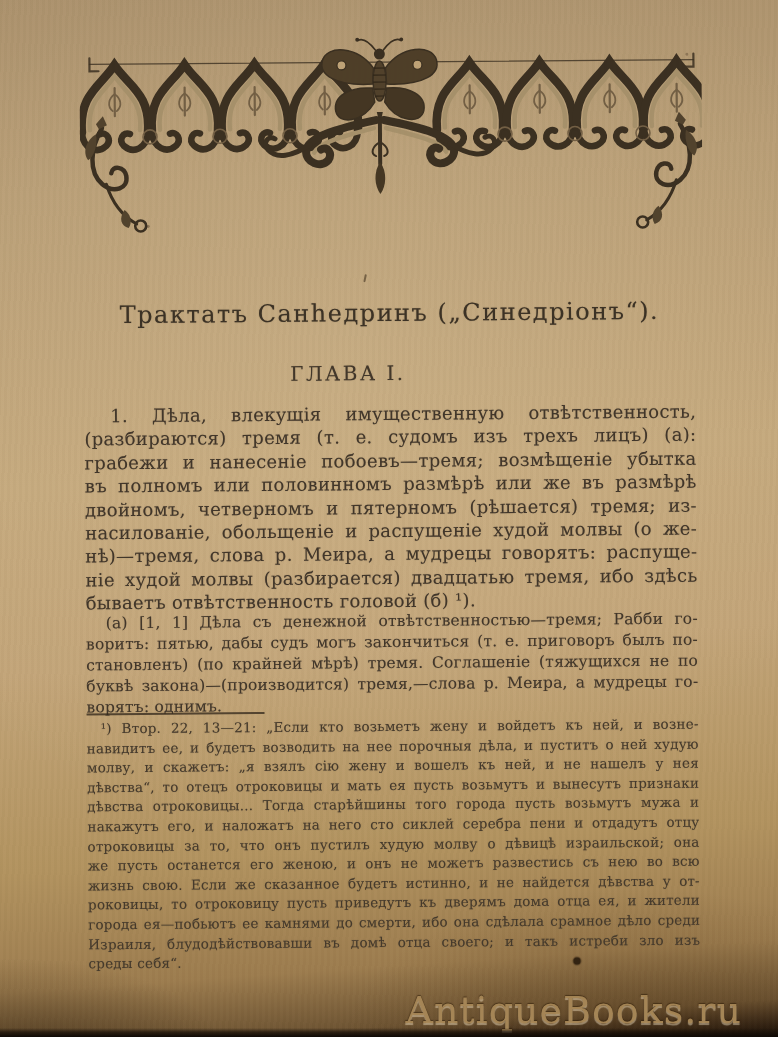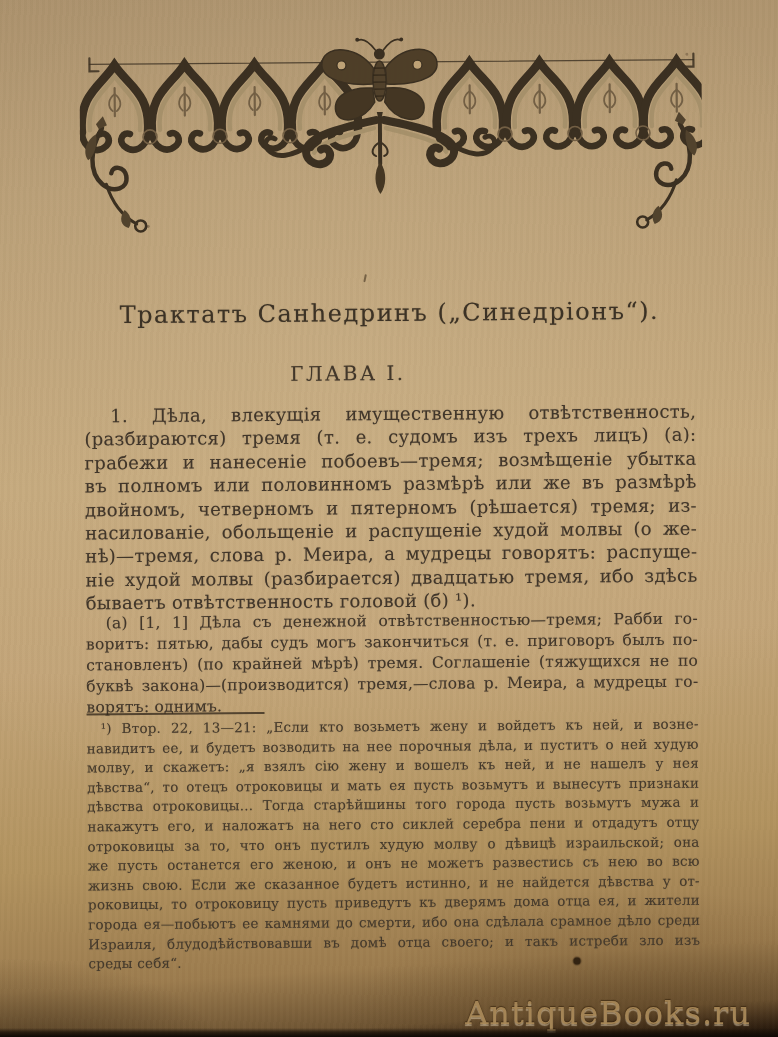--- a/index.html
+++ b/index.html
@@ -29,21 +29,21 @@
   .p1 .ln{height:23.4px;line-height:23.4px;letter-spacing:0.3px;}
   .p1 .ln:first-child{text-indent:26px;}
   .p2{top:611px;font-size:15.5px;}
   .p2 .ln{height:21px;line-height:21px;letter-spacing:0.2px;}
   .p2 .ln:first-child{text-indent:20px;}
   .fn{top:717px;font-size:13.5px;color:#453a2c;}
   .fn .ln{height:19.6px;line-height:19.6px;letter-spacing:0.2px;}
   .fn .ln:first-child{text-indent:14px;}
   .fnrule{position:absolute;left:85px;top:711px;width:178px;height:0;border-top:2px solid rgba(52,41,28,0.78);}
   
-  .watermark{position:absolute;right:27px;bottom:5px;font-size:32px;letter-spacing:1px;
+  .watermark{position:absolute;right:36px;bottom:5px;font-size:38px;letter-spacing:1px;
     color:rgba(170,138,89,0.92);
     text-shadow:0 -1.5px 1px rgba(45,28,8,0.55), 0 1.5px 1px rgba(255,238,205,0.45), -1px 0 1px rgba(60,40,18,0.25);}
   
   .speck{position:absolute;background:#2b1d0e;border-radius:50%;}
   .speck.s1{left:366px;top:274px;width:2px;height:8px;border-radius:2px;transform:rotate(12deg);opacity:.5;}
   .speck.s2{left:570px;top:959px;width:7px;height:7px;opacity:.92;box-shadow:0 0 1px 1px rgba(36,23,9,0.5);}
   .speck.s3{left:149px;top:223px;width:3px;height:3px;opacity:.32;}
   .speck.s4{left:689px;top:55px;width:3px;height:3px;opacity:.28;}
   .bottombar{position:absolute;left:0;bottom:0;width:778px;height:9px;
     background:linear-gradient(180deg, rgba(25,16,8,0) 0%, rgba(25,16,8,0.75) 45%, #0e0905 100%);}

